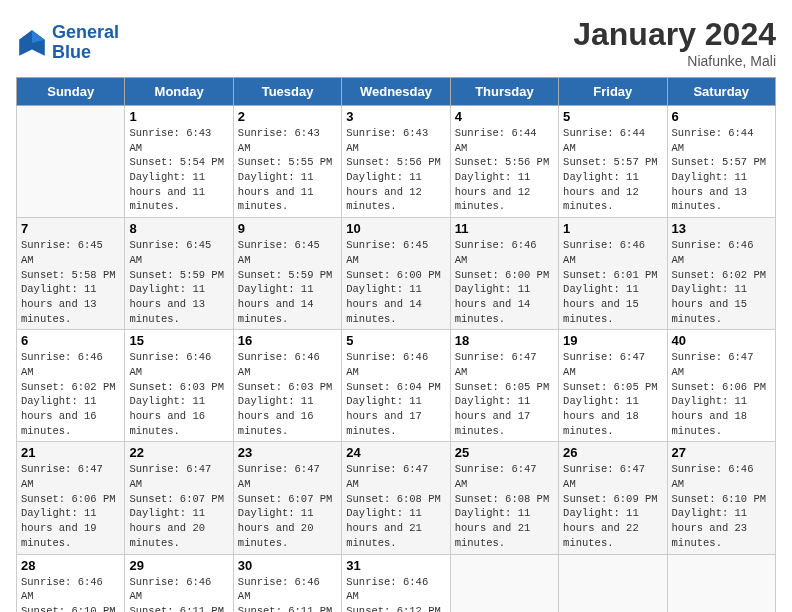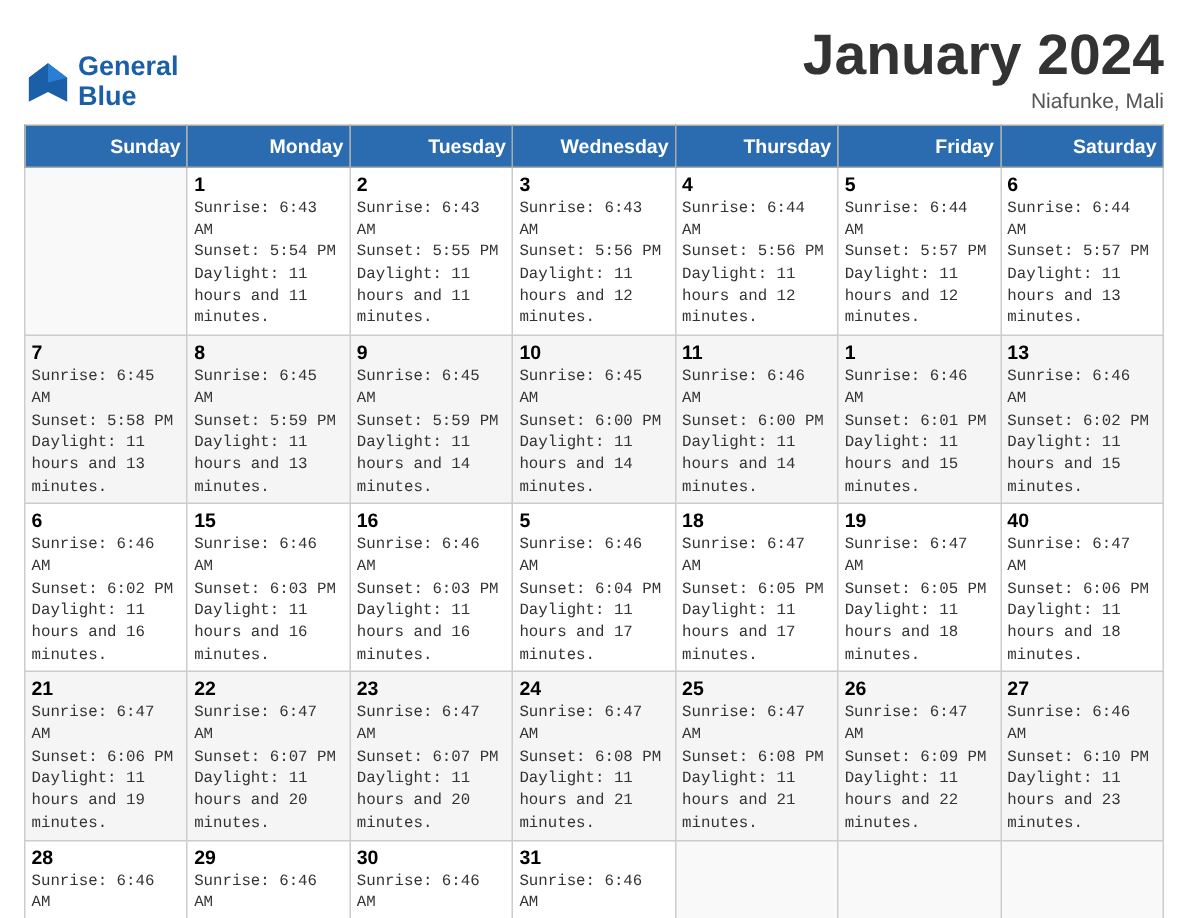--- a/index.html
+++ b/index.html
@@ -6,21 +6,21 @@
     body {
       font-family: Arial, sans-serif;
       background: #fff;
       width: 792px;
       min-height: 612px;
       padding: 16px;
     }
     .header {
       display: flex;
       justify-content: space-between;
-      align-items: flex-end;
+      align-items: center;
       margin-bottom: 8px;
     }
     .logo {
       display: flex;
       align-items: center;
       gap: 4px;
     }
     .logo-text {
       font-size: 18px;
       font-weight: bold;
@@ -31,38 +31,38 @@
       color: #1a5fa8;
     }
     .logo-icon {
       width: 32px;
       height: 32px;
     }
     .title-block {
       text-align: right;
     }
     .month-title {
-      font-size: 38px;
+      font-size: 32px;
       font-weight: bold;
       color: #333;
     }
     .location {
       font-size: 14px;
       color: #555;
     }
     table {
       width: 100%;
       border-collapse: collapse;
       font-size: 11px;
     }
     thead tr th {
       background-color: #2b6cb0;
       color: #fff;
       padding: 6px 4px;
-      text-align: right;
+      text-align: center;
       font-size: 13px;
       font-weight: bold;
       border: 1px solid #aaa;
     }
     tbody tr td {
       border: 1px solid #ccc;
       vertical-align: top;
       padding: 3px 4px;
       height: 80px;
       width: 108px;

